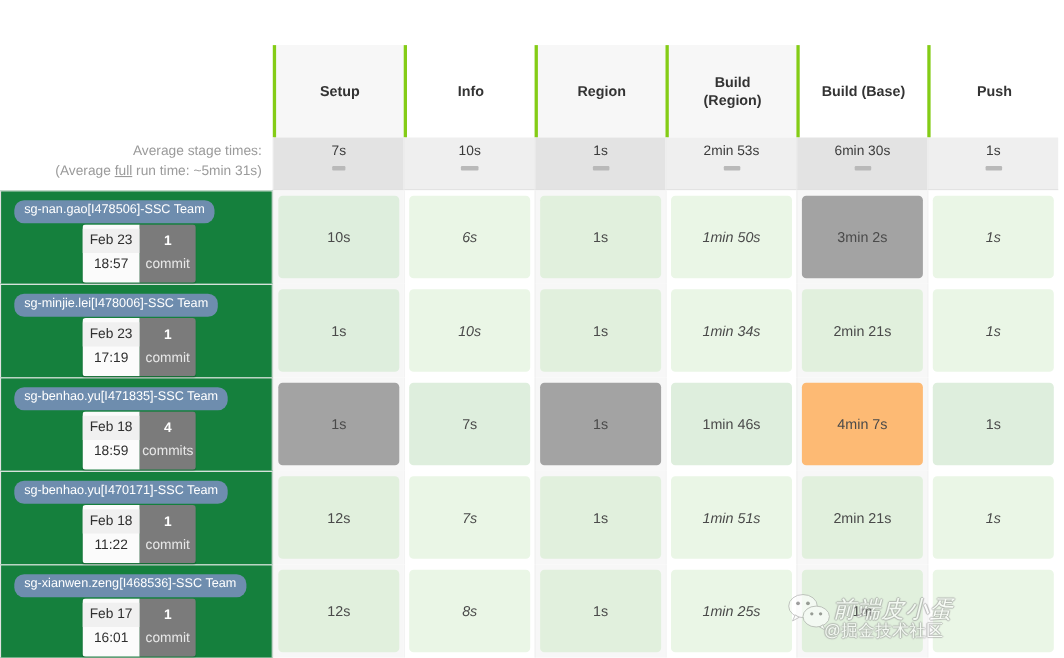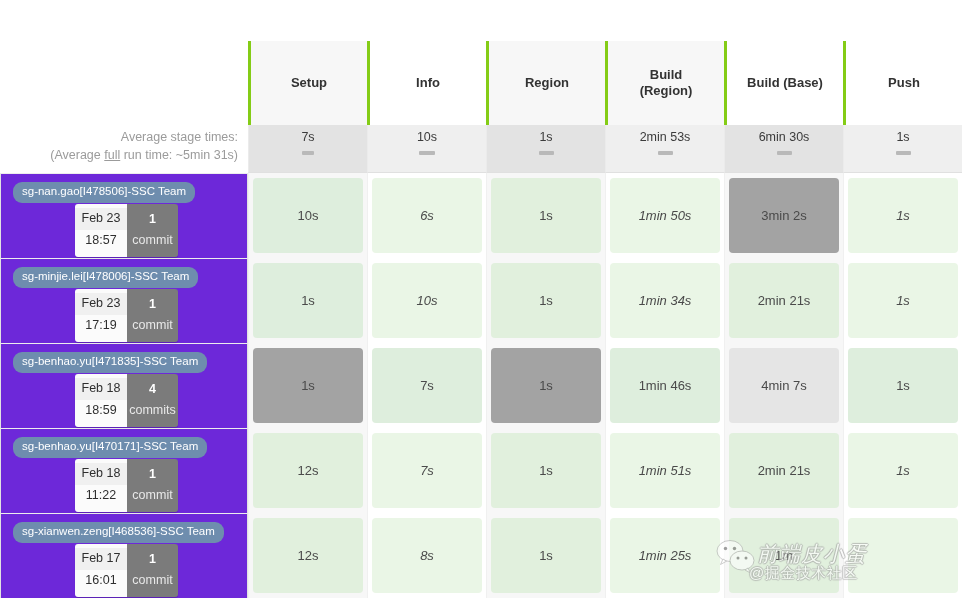--- a/index.html
+++ b/index.html
@@ -104,21 +104,21 @@
   .avg-bar {
     margin-top: 6px;
     height: 4px;
     background: #b9b9b9;
     border-radius: 1px;
   }
 
   
   .run-info {
     height: 85px;
-    background: #6d28d9;
+    background: #15803d;
     border-top: 1px solid #ededed;
     border-left: 1px solid #e2e2e2;
     border-right: 1px solid #e2e2e2;
     box-sizing: border-box;
     position: relative;
     padding: 7px 0 0 12px;
   }
 
   .run-pill {
     display: inline-block;
@@ -188,21 +188,21 @@
     display: flex;
     align-items: center;
     justify-content: center;
     font-size: 13px;
     color: #4a4a4a;
     box-sizing: border-box;
   }
   .cell.shade-a { background: #deeedd; }
   .cell.shade-c { background: #e1f0dd; }
   .cell.shade-d { background: #a3a3a3; }
-  .cell.shade-e { background: #e5e5e5; }
+  .cell.shade-e { background: #fdba74; }
   .cell.shade-f { background: #eaf6e6; font-style: italic; }
 
   
   #watermark {
     position: absolute;
     left: 713px;
     top: 538px;
     width: 205px;
     height: 56px;
     pointer-events: none;

